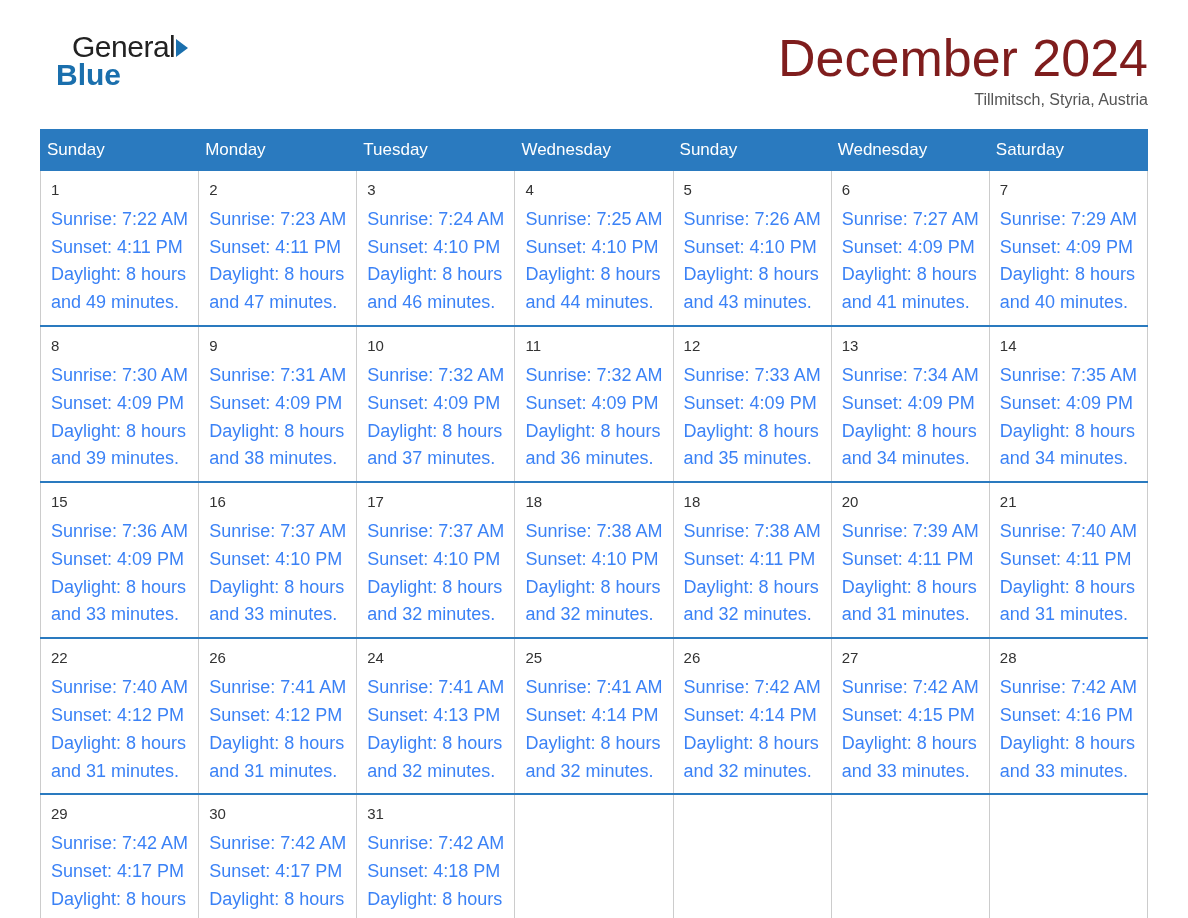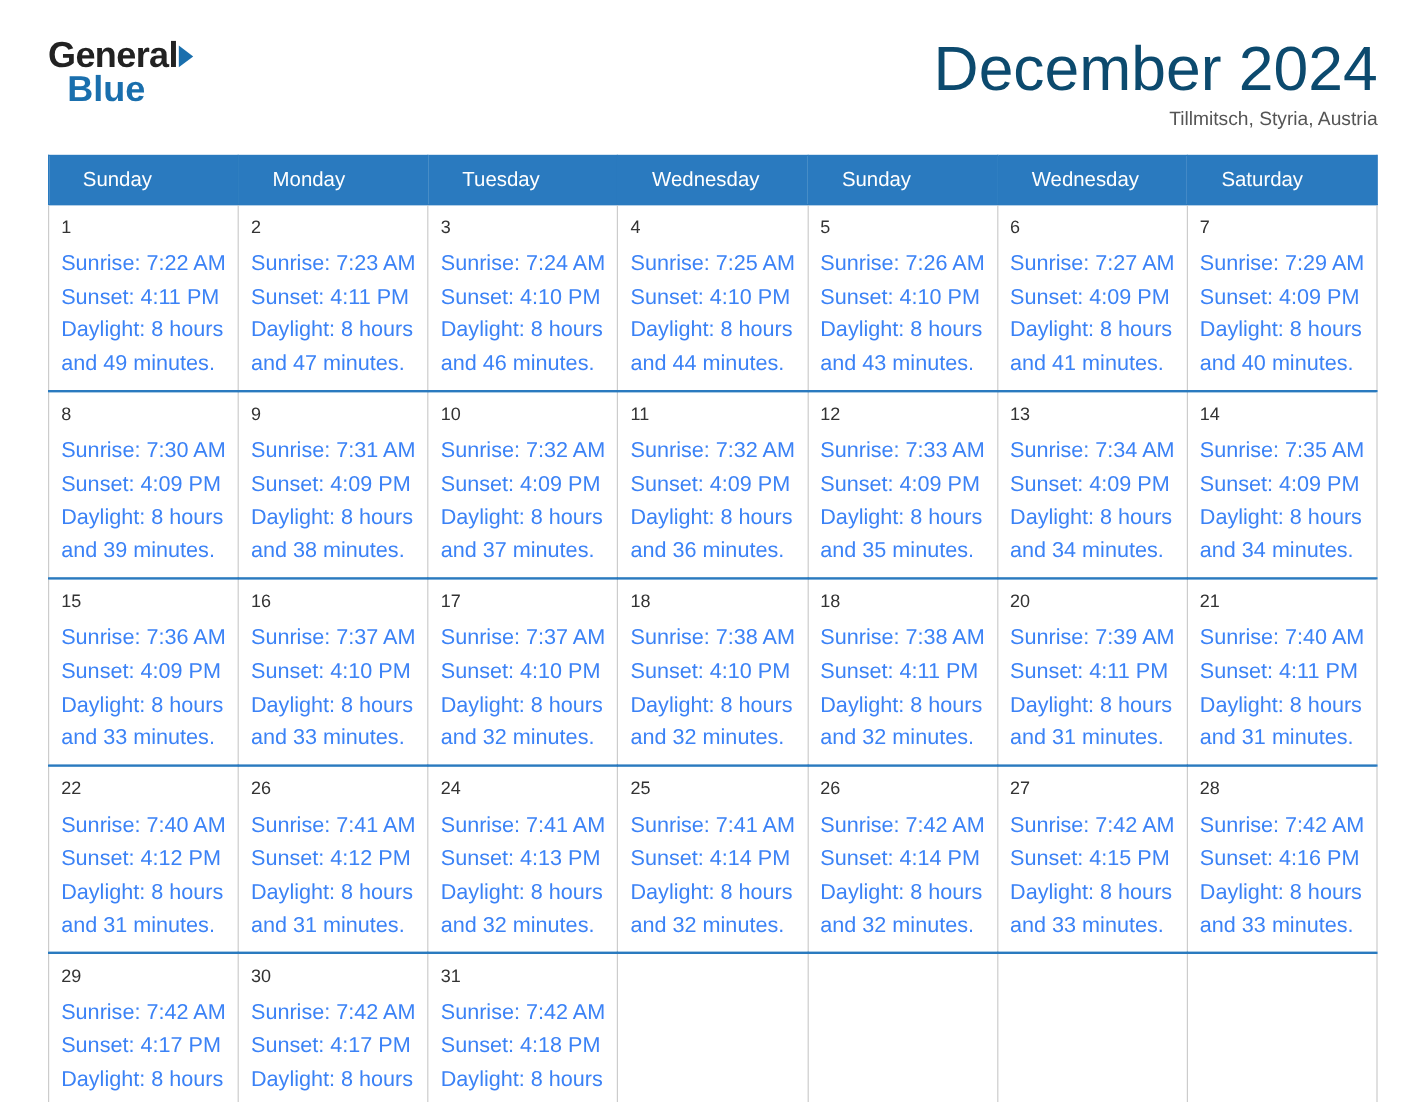--- a/index.html
+++ b/index.html
@@ -15,38 +15,38 @@
       justify-content: space-between;
       align-items: flex-start;
       margin-bottom: 20px;
     }
     .title-block {
       text-align: right;
     }
     .month-title {
       font-size: 52px;
       font-weight: 300;
-      color: #0c4a6e;
+      color: #7f1d1d;
       line-height: 1.1;
     }
     .location-title {
       font-size: 16px;
       color: #555;
       margin-top: 4px;
     }
     table {
       width: 100%;
       border-collapse: collapse;
     }
     thead tr th {
       background-color: #2a7abf;
       color: #ffffff;
       font-size: 17px;
       font-weight: normal;
-      padding: 10px 28px;
+      padding: 10px 6px;
       text-align: left;
       border: 1px solid #2a7abf;
     }
     tbody tr td {
       vertical-align: top;
       padding: 8px 10px;
       font-size: 13.5px;
       color: #333;
       border: 1px solid #ccc;
       width: 14.28%;
@@ -70,23 +70,24 @@
     .empty-cell {
       background: #fff;
     }
     .logo-wrapper {
       display: flex;
       flex-direction: column;
       align-items: flex-start;
     }
     .logo-line1 {
       font-size: 30px;
-      font-weight: bold;
+      font-weight: normal;
       color: #222;
       letter-spacing: -0.5px;
+      margin-left: 32px;
     }
     .logo-line1 .triangle {
       display: inline-block;
       width: 0;
       height: 0;
       border-left: 12px solid #1a6fad;
       border-top: 9px solid transparent;
       border-bottom: 9px solid transparent;
       margin-left: 1px;
       vertical-align: middle;

